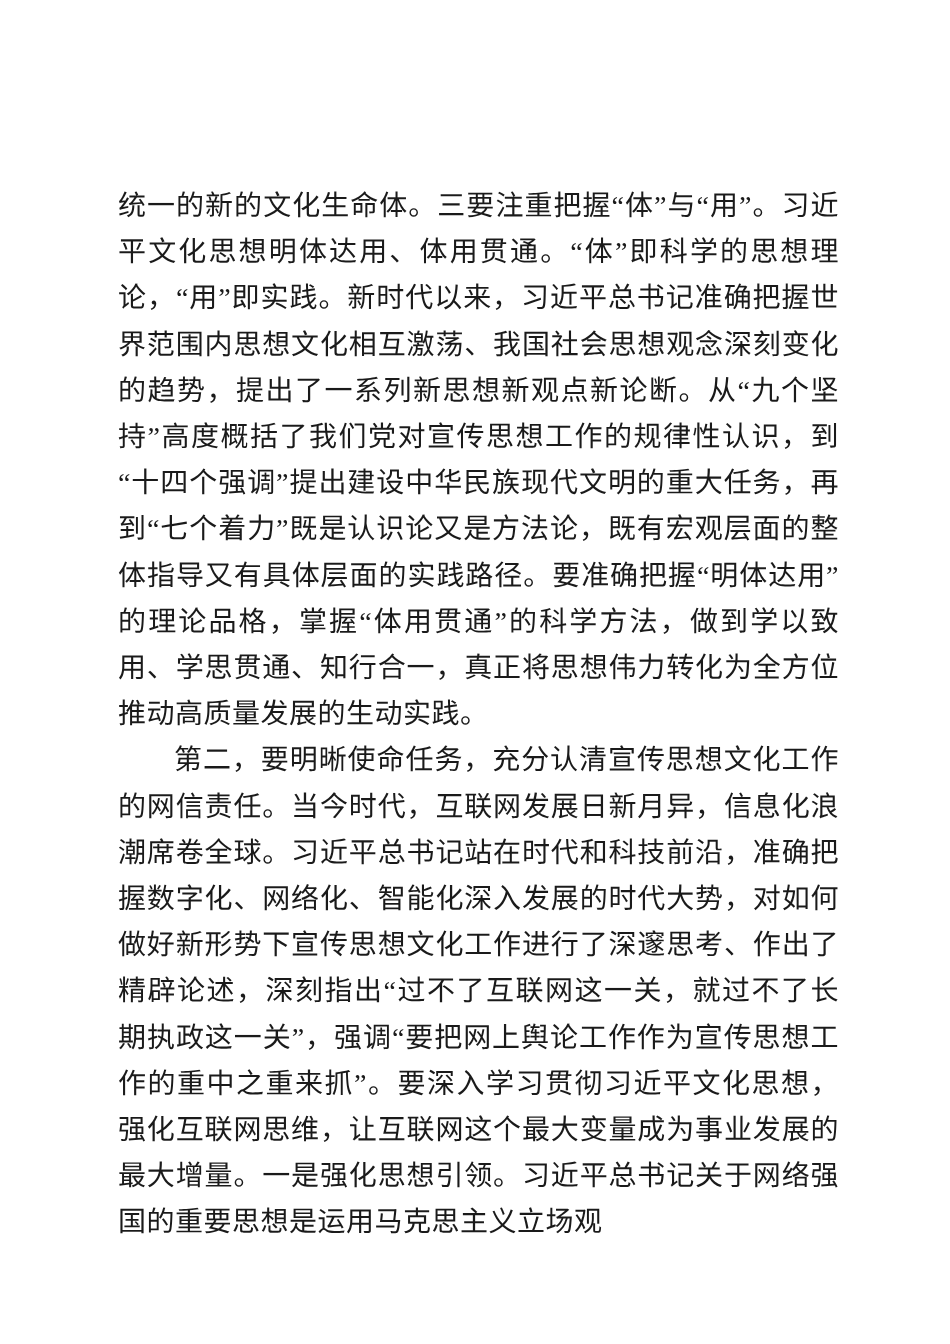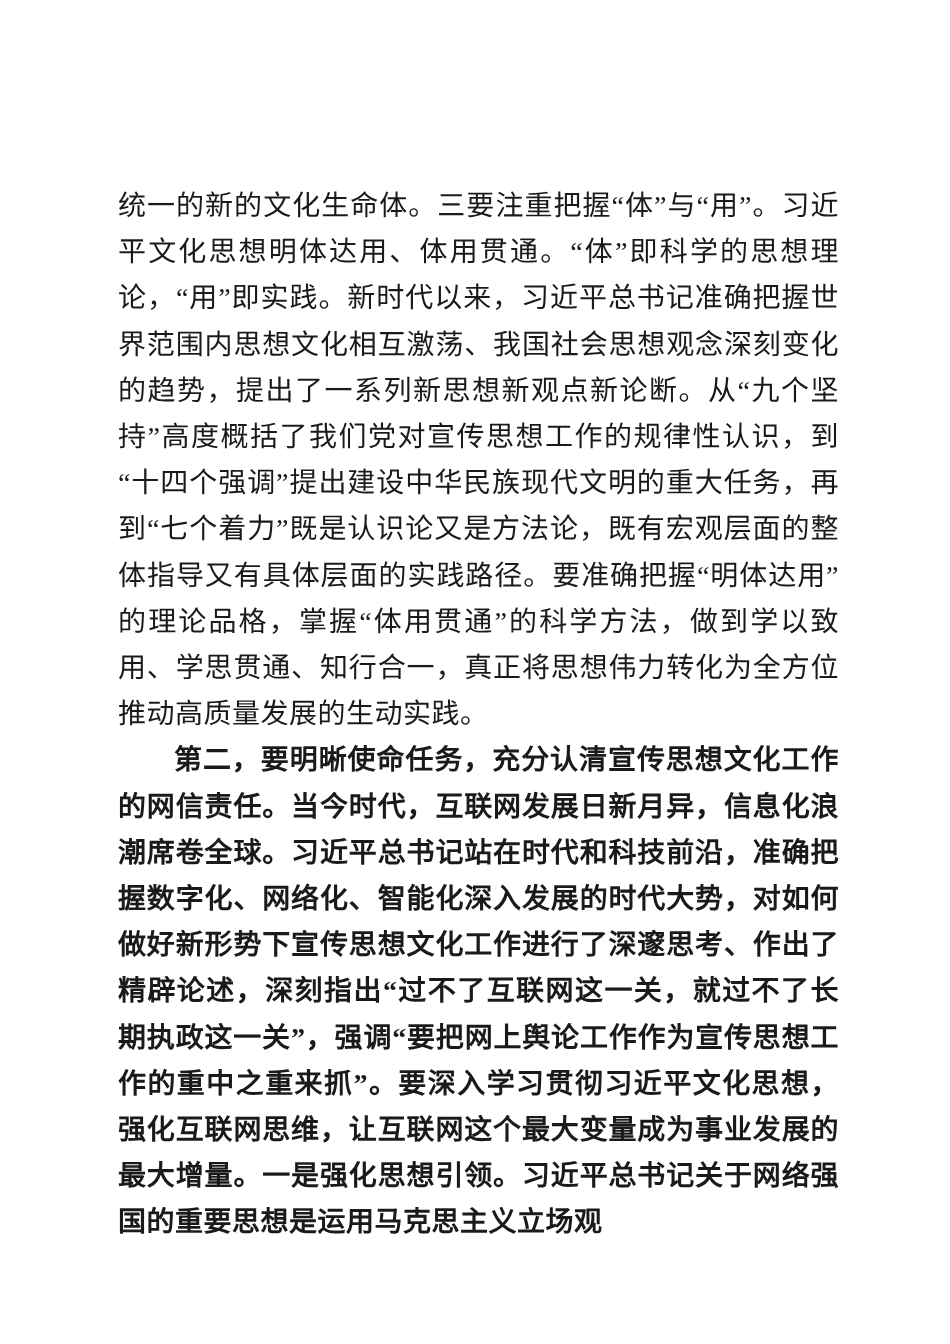--- a/index.html
+++ b/index.html
@@ -26,21 +26,20 @@
     font-size: 28px;
     line-height: 46.2px;
     color: #1a1a1a;
     text-align: justify;
     text-justify: inter-ideograph;
     letter-spacing: 0.5px;
     word-break: break-all;
   }
   .para.indent-2em {
     text-indent: 2em;
-    font-weight: bold;
   }
 </style>
 </head>
 <body>
 
 <div class="page">
   <p class="para">统一的新的文化生命体。三要注重把握“体”与“用”。习近平文化思想明体达用、体用贯通。“体”即科学的思想理论，“用”即实践。新时代以来，习近平总书记准确把握世界范围内思想文化相互激荡、我国社会思想观念深刻变化的趋势，提出了一系列新思想新观点新论断。从“九个坚持”高度概括了我们党对宣传思想工作的规律性认识，到“十四个强调”提出建设中华民族现代文明的重大任务，再到“七个着力”既是认识论又是方法论，既有宏观层面的整体指导又有具体层面的实践路径。要准确把握“明体达用”的理论品格，掌握“体用贯通”的科学方法，做到学以致用、学思贯通、知行合一，真正将思想伟力转化为全方位推动高质量发展的生动实践。</p>
   <p class="para indent-2em">第二，要明晰使命任务，充分认清宣传思想文化工作的网信责任。当今时代，互联网发展日新月异，信息化浪潮席卷全球。习近平总书记站在时代和科技前沿，准确把握数字化、网络化、智能化深入发展的时代大势，对如何做好新形势下宣传思想文化工作进行了深邃思考、作出了精辟论述，深刻指出“过不了互联网这一关，就过不了长期执政这一关”，强调“要把网上舆论工作作为宣传思想工作的重中之重来抓”。要深入学习贯彻习近平文化思想，强化互联网思维，让互联网这个最大变量成为事业发展的最大增量。一是强化思想引领。习近平总书记关于网络强国的重要思想是运用马克思主义立场观</p>
 </div>
 

